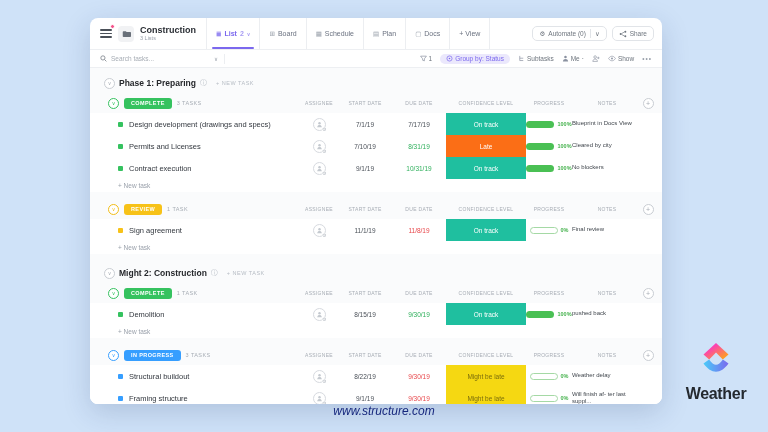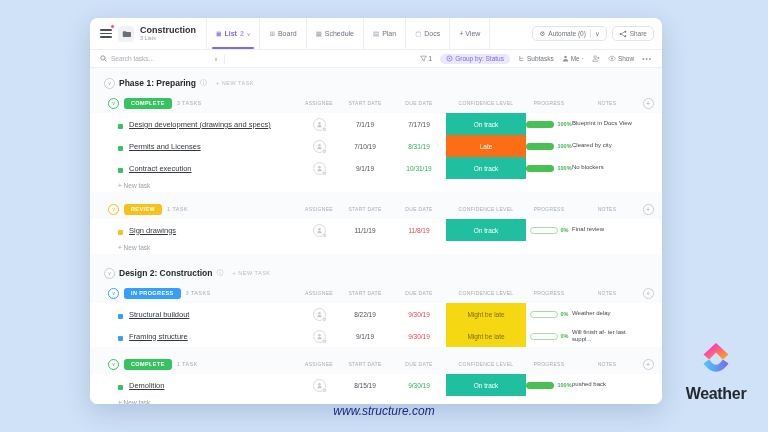--- a/index.html
+++ b/index.html
@@ -75,22 +75,22 @@
   .badge.yellow { background:#f7c218; }
   .badge.blue { background:#369eff; }
   .gcount { font-size:5.5px; color:#a7adb5; letter-spacing:.4px; }
   .chead { font-size:5px; color:#a7adb5; letter-spacing:.3px; text-align:center; }
   .plus-circ { width:11px; height:11px; border-radius:50%; border:1px solid #c9cdd3;
     color:#a7adb5; font-size:7px; display:flex; align-items:center; justify-content:center;
     justify-self:center; background:#fff; }
 
   .card { background:#fff; }
   .trow { height:22px; }
-  .tname { display:flex; align-items:flex-end; gap:6px; padding-left:10px;
-    font-size:7.5px; color:#33383f; white-space:nowrap; overflow:hidden;text-decoration:underline; }
+  .tname { display:flex; align-items:center; gap:6px; padding-left:10px;
+    font-size:7.5px; color:#33383f; white-space:nowrap; overflow:hidden; }
   .sq { width:5px; height:5px; border-radius:1px; flex:none; }
   .sq.green { background:#35c25f; } .sq.yellow { background:#f7c218; } .sq.blue { background:#369eff; }
 
   .avatar { width:13px; height:13px; border:1px solid #d7dadf; border-radius:50%;
     justify-self:center; position:relative; display:flex; align-items:center; justify-content:center; }
   .avatar .gear { position:absolute; right:-2px; bottom:-2px; font-size:5px; color:#b3b9c0;
     background:#fff; border-radius:50%; line-height:1; }
 
   .dcell { font-size:6.5px; text-align:center; color:#4a5058; }
   .dcell.green { color:#2eaf5b; } .dcell.red { color:#e8474b; }
@@ -352,21 +352,21 @@
         <div class="chead">DUE DATE</div>
         <div class="chead">CONFIDENCE LEVEL</div>
         <div class="chead">PROGRESS</div>
         <div class="chead">NOTES</div>
         <div class="plus-circ">+</div>
       </div>
       <div class="card">
         <div class="grid trow">
           <div class="tname">
               <span class="sq yellow"></span>
-              <span>Sign drawings</span>
+              <span>Sign agreement</span>
             </div>
           <div class="avatar">
               <svg class="icon-svg" width="7" height="7" viewBox="0 0 12 12">
                 <circle cx="6" cy="4" r="2.1" fill="#c4c9cf"></circle>
                 <path d="M2 10.5c.5-2.6 2.1-3.7 4-3.7s3.5 1.1 4 3.7z" fill="#c4c9cf"></path>
               </svg>
               <span class="gear">⚙</span>
             </div>
           <div class="dcell">11/1/19</div>
           <div class="dcell red">11/8/19</div>
@@ -377,127 +377,127 @@
             </div>
           <div class="notes">Final review</div>
           <div></div>
         </div>
         <div class="newtask">+ New task</div>
       </div>
     </div>
 
     <div class="phase-title" style="margin-top:12px;">
       <div class="circ">∨</div>
-      <span class="pt">Design 2: Construction</span>
+      <span class="pt">Might 2: Construction</span>
       <span class="info">ⓘ</span>
       <span class="pnew">+ NEW TASK</span>
     </div>
 
     <div class="group">
       <div class="grid ghead">
         <div class="gname">
-          <div class="circ blue">∨</div>
-          <span class="badge blue">IN PROGRESS</span>
-          <span class="gcount">3 TASKS</span>
+          <div class="circ green">∨</div>
+          <span class="badge green">COMPLETE</span>
+          <span class="gcount">1 TASK</span>
         </div>
         <div class="chead">ASSIGNEE</div>
         <div class="chead">START DATE</div>
         <div class="chead">DUE DATE</div>
         <div class="chead">CONFIDENCE LEVEL</div>
         <div class="chead">PROGRESS</div>
         <div class="chead">NOTES</div>
         <div class="plus-circ">+</div>
       </div>
       <div class="card">
         <div class="grid trow">
           <div class="tname">
-              <span class="sq blue"></span>
-              <span>Structural buildout</span>
-            </div>
-          <div class="avatar">
-              <svg class="icon-svg" width="7" height="7" viewBox="0 0 12 12">
-                <circle cx="6" cy="4" r="2.1" fill="#c4c9cf"></circle>
-                <path d="M2 10.5c.5-2.6 2.1-3.7 4-3.7s3.5 1.1 4 3.7z" fill="#c4c9cf"></path>
-              </svg>
-              <span class="gear">⚙</span>
-            </div>
-          <div class="dcell">8/22/19</div>
-          <div class="dcell red">9/30/19</div>
-          <div class="conf yellow">Might be late</div>
-          <div class="prog">
-              <span class="pbar empty"></span>
-              <span class="plabel">0%</span>
-            </div>
-          <div class="notes">Weather delay</div>
-          <div></div>
-        </div>
-        <div class="grid trow">
-          <div class="tname">
-              <span class="sq blue"></span>
-              <span>Framing structure</span>
-            </div>
-          <div class="avatar">
-              <svg class="icon-svg" width="7" height="7" viewBox="0 0 12 12">
-                <circle cx="6" cy="4" r="2.1" fill="#c4c9cf"></circle>
-                <path d="M2 10.5c.5-2.6 2.1-3.7 4-3.7s3.5 1.1 4 3.7z" fill="#c4c9cf"></path>
-              </svg>
-              <span class="gear">⚙</span>
-            </div>
-          <div class="dcell">9/1/19</div>
-          <div class="dcell red">9/30/19</div>
-          <div class="conf yellow">Might be late</div>
-          <div class="prog">
-              <span class="pbar empty"></span>
-              <span class="plabel">0%</span>
-            </div>
-          <div class="notes">Will finish af- ter last suppl...</div>
-          <div></div>
-        </div>
+              <span class="sq green"></span>
+              <span>Demolition</span>
+            </div>
+          <div class="avatar">
+              <svg class="icon-svg" width="7" height="7" viewBox="0 0 12 12">
+                <circle cx="6" cy="4" r="2.1" fill="#c4c9cf"></circle>
+                <path d="M2 10.5c.5-2.6 2.1-3.7 4-3.7s3.5 1.1 4 3.7z" fill="#c4c9cf"></path>
+              </svg>
+              <span class="gear">⚙</span>
+            </div>
+          <div class="dcell">8/15/19</div>
+          <div class="dcell green">9/30/19</div>
+          <div class="conf teal">On track</div>
+          <div class="prog">
+              <span class="pbar full"></span>
+              <span class="plabel">100%</span>
+            </div>
+          <div class="notes">pushed back</div>
+          <div></div>
+        </div>
+        <div class="newtask">+ New task</div>
       </div>
     </div>
 
     <div class="group">
       <div class="grid ghead">
         <div class="gname">
-          <div class="circ green">∨</div>
-          <span class="badge green">COMPLETE</span>
-          <span class="gcount">1 TASK</span>
+          <div class="circ blue">∨</div>
+          <span class="badge blue">IN PROGRESS</span>
+          <span class="gcount">3 TASKS</span>
         </div>
         <div class="chead">ASSIGNEE</div>
         <div class="chead">START DATE</div>
         <div class="chead">DUE DATE</div>
         <div class="chead">CONFIDENCE LEVEL</div>
         <div class="chead">PROGRESS</div>
         <div class="chead">NOTES</div>
         <div class="plus-circ">+</div>
       </div>
       <div class="card">
         <div class="grid trow">
           <div class="tname">
-              <span class="sq green"></span>
-              <span>Demolition</span>
-            </div>
-          <div class="avatar">
-              <svg class="icon-svg" width="7" height="7" viewBox="0 0 12 12">
-                <circle cx="6" cy="4" r="2.1" fill="#c4c9cf"></circle>
-                <path d="M2 10.5c.5-2.6 2.1-3.7 4-3.7s3.5 1.1 4 3.7z" fill="#c4c9cf"></path>
-              </svg>
-              <span class="gear">⚙</span>
-            </div>
-          <div class="dcell">8/15/19</div>
-          <div class="dcell green">9/30/19</div>
-          <div class="conf teal">On track</div>
-          <div class="prog">
-              <span class="pbar full"></span>
-              <span class="plabel">100%</span>
-            </div>
-          <div class="notes">pushed back</div>
-          <div></div>
-        </div>
-        <div class="newtask">+ New task</div>
+              <span class="sq blue"></span>
+              <span>Structural buildout</span>
+            </div>
+          <div class="avatar">
+              <svg class="icon-svg" width="7" height="7" viewBox="0 0 12 12">
+                <circle cx="6" cy="4" r="2.1" fill="#c4c9cf"></circle>
+                <path d="M2 10.5c.5-2.6 2.1-3.7 4-3.7s3.5 1.1 4 3.7z" fill="#c4c9cf"></path>
+              </svg>
+              <span class="gear">⚙</span>
+            </div>
+          <div class="dcell">8/22/19</div>
+          <div class="dcell red">9/30/19</div>
+          <div class="conf yellow">Might be late</div>
+          <div class="prog">
+              <span class="pbar empty"></span>
+              <span class="plabel">0%</span>
+            </div>
+          <div class="notes">Weather delay</div>
+          <div></div>
+        </div>
+        <div class="grid trow">
+          <div class="tname">
+              <span class="sq blue"></span>
+              <span>Framing structure</span>
+            </div>
+          <div class="avatar">
+              <svg class="icon-svg" width="7" height="7" viewBox="0 0 12 12">
+                <circle cx="6" cy="4" r="2.1" fill="#c4c9cf"></circle>
+                <path d="M2 10.5c.5-2.6 2.1-3.7 4-3.7s3.5 1.1 4 3.7z" fill="#c4c9cf"></path>
+              </svg>
+              <span class="gear">⚙</span>
+            </div>
+          <div class="dcell">9/1/19</div>
+          <div class="dcell red">9/30/19</div>
+          <div class="conf yellow">Might be late</div>
+          <div class="prog">
+              <span class="pbar empty"></span>
+              <span class="plabel">0%</span>
+            </div>
+          <div class="notes">Will finish af- ter last suppl...</div>
+          <div></div>
+        </div>
       </div>
     </div>
 
   </div>
 </div>
 
 <div class="url">www.structure.com</div>
 
 <div class="brand">
   <svg width="34" height="40" viewBox="0 0 34 40" style="display:inline-block;">

